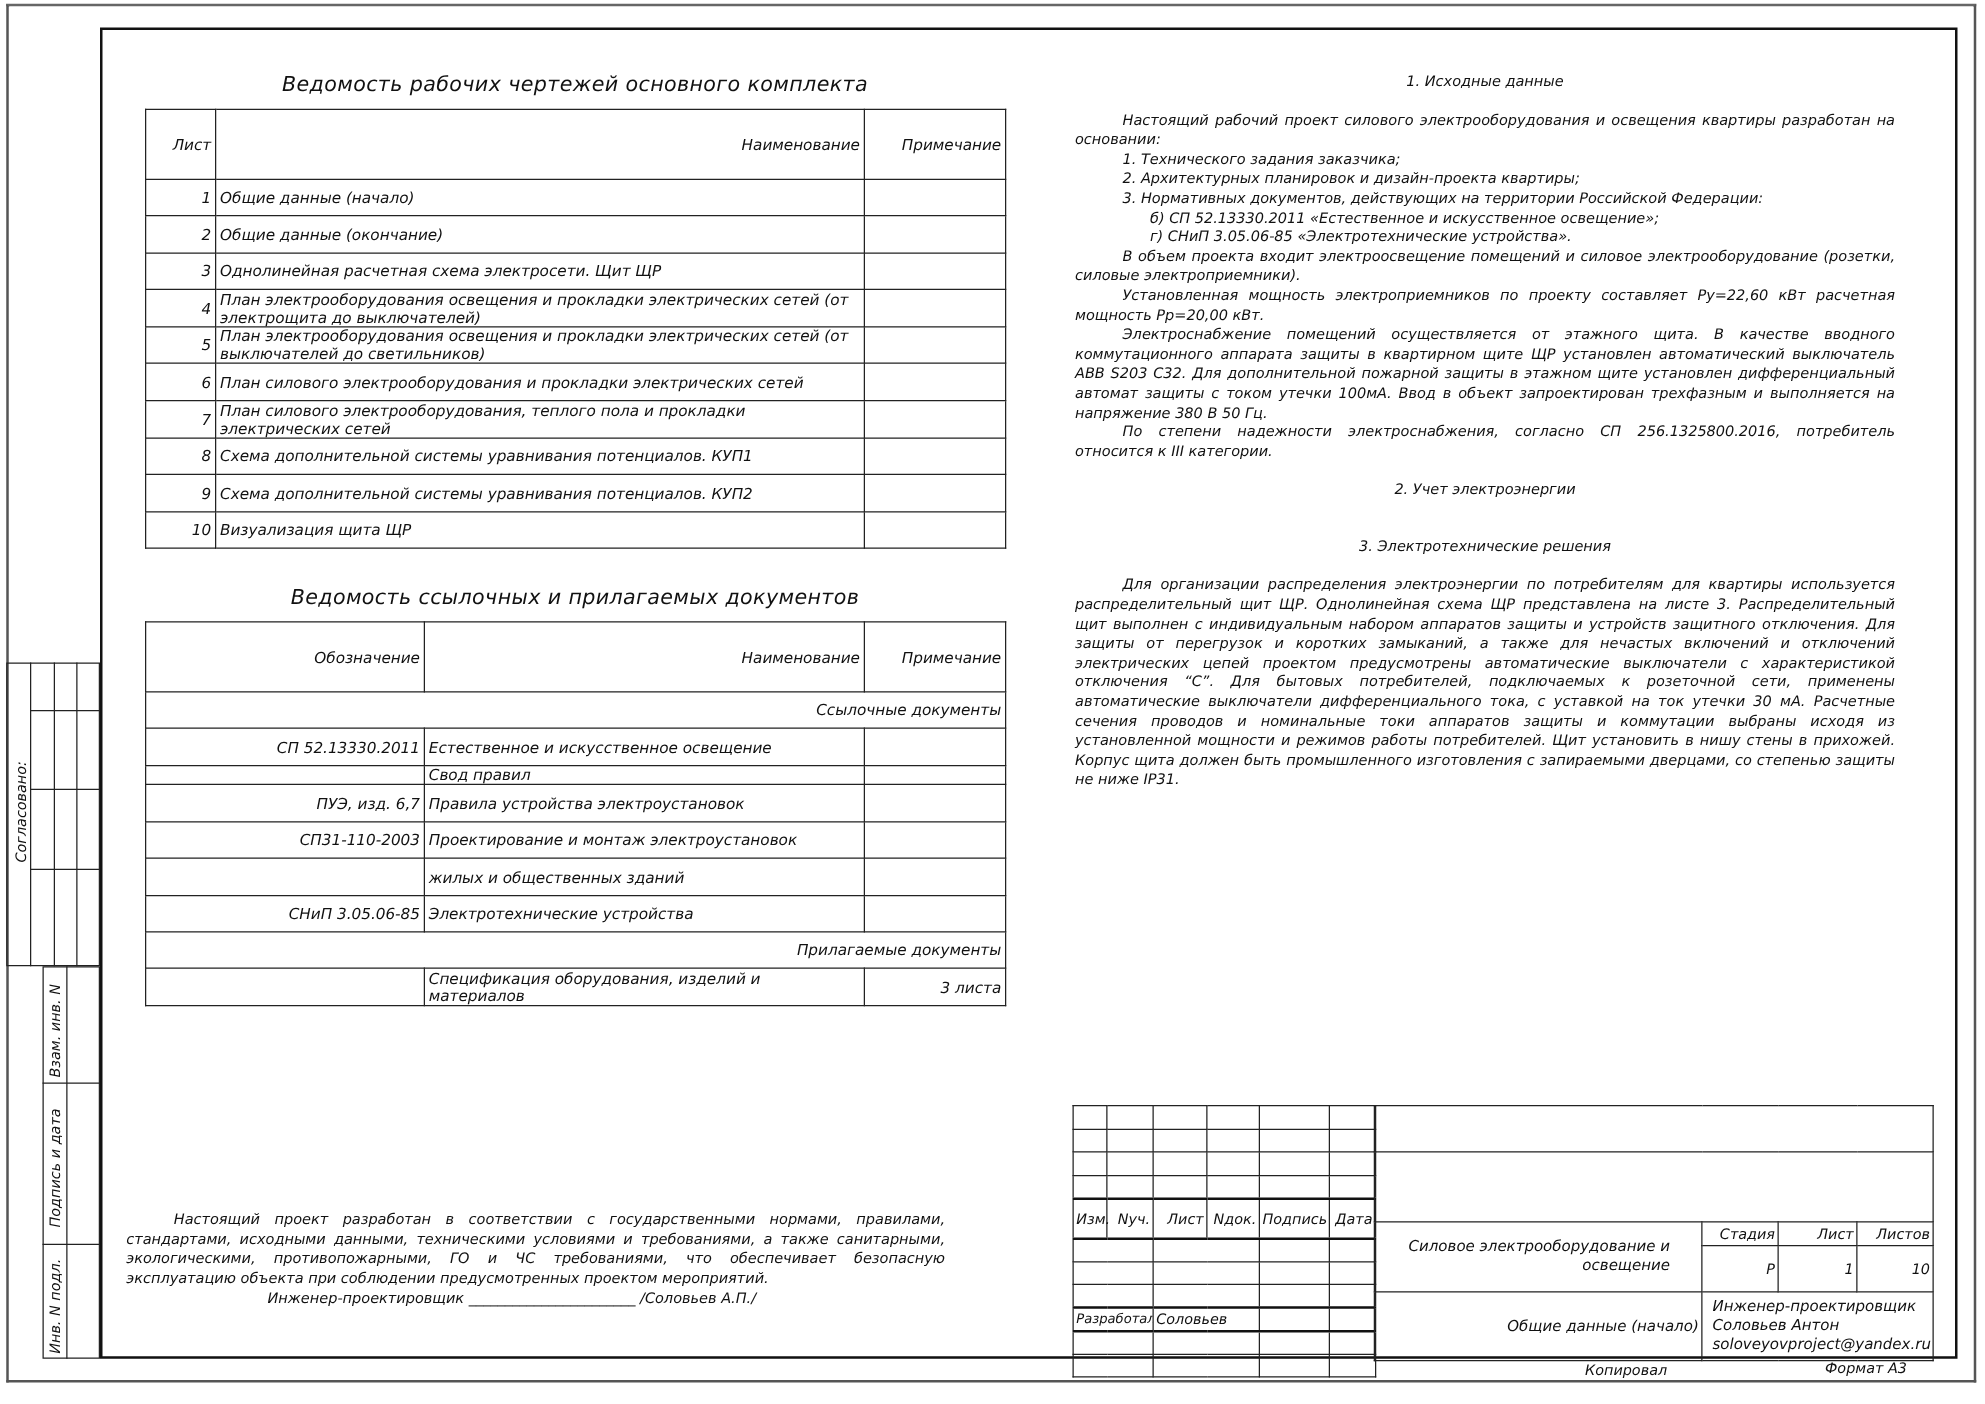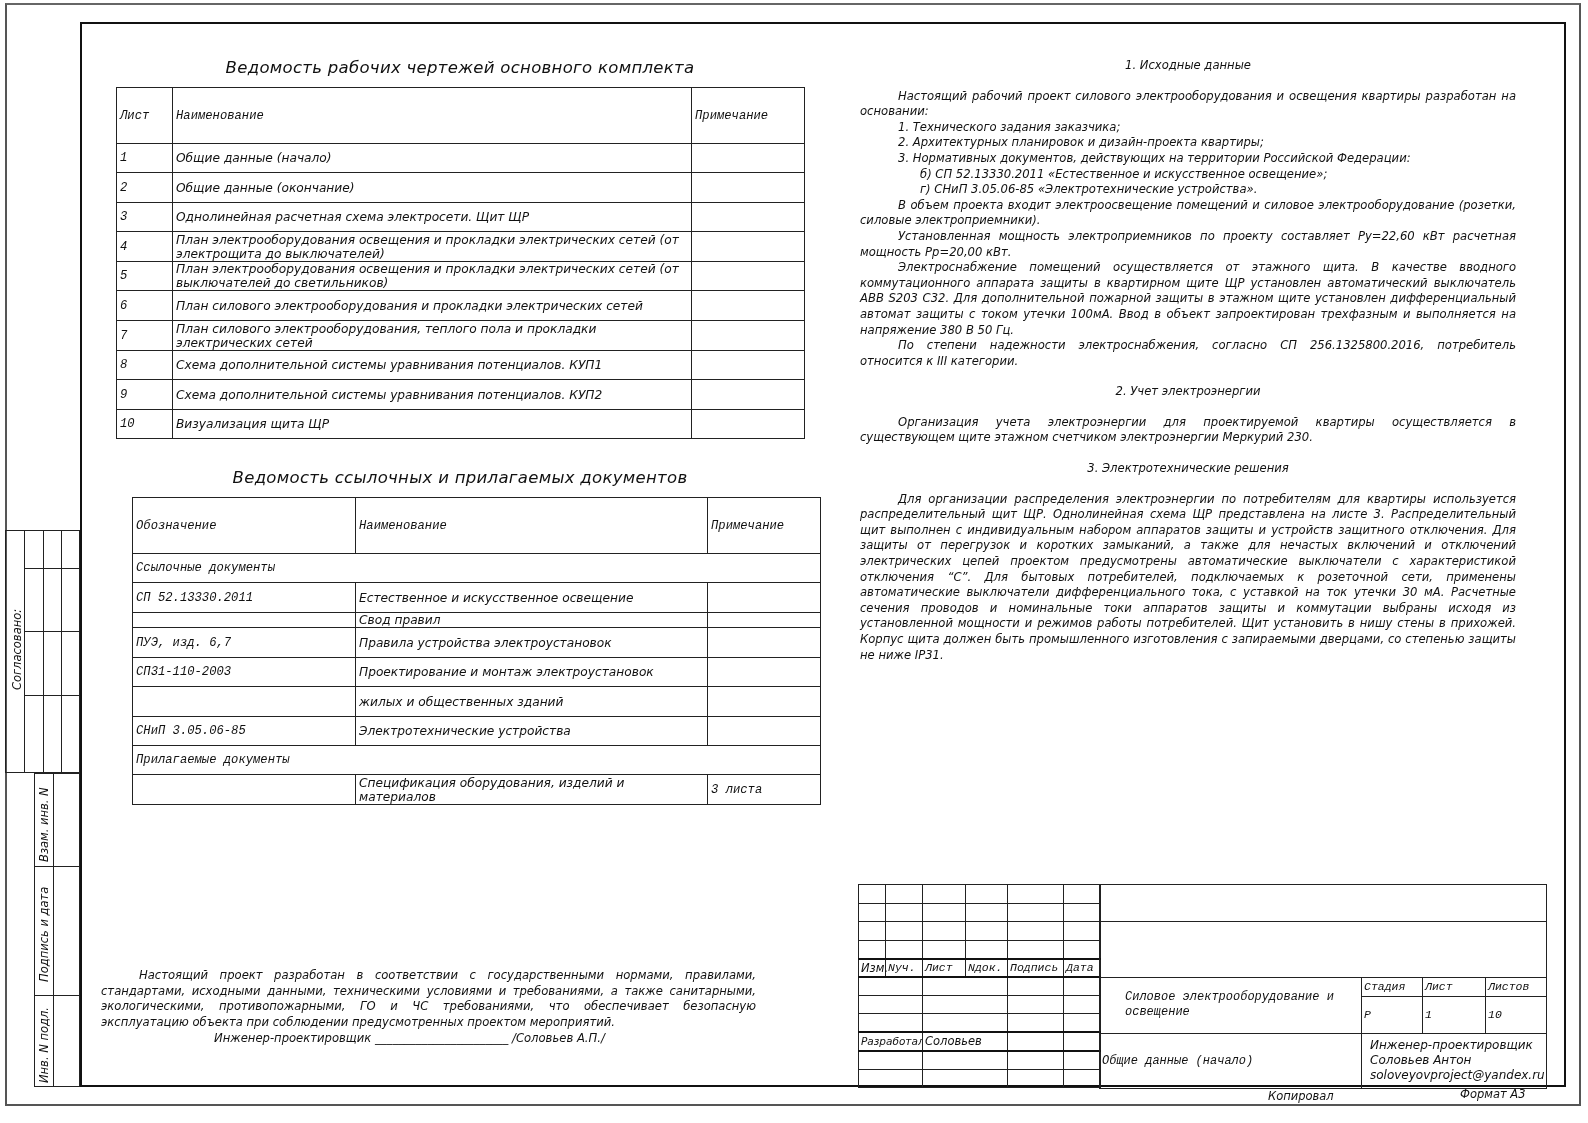--- a/index.html
+++ b/index.html
@@ -5,21 +5,21 @@
   html,body{margin:0;padding:0;background:#fff;}
   body{width:1588px;height:1123px;position:relative;overflow:hidden;
        font-family:"DejaVu Sans","Liberation Sans",sans-serif;color:#111;}
   .it{font-style:italic;}
   .abs{position:absolute;}
   .frame-outer{left:5px;top:3px;width:1576px;height:1103px;border:2px solid #555;border-top-color:#666;box-sizing:border-box;}
   .frame-inner{left:80px;top:22px;width:1486px;height:1065px;border:2px solid #111;box-sizing:border-box;}
   .title{font-style:italic;font-size:16.5px;text-align:center;letter-spacing:0.3px;}
   table.grid{border-collapse:collapse;position:absolute;table-layout:fixed;}
   table.grid td{border:1.4px solid #222;font-style:italic;font-size:12.2px;padding:0 3px;line-height:14px;vertical-align:middle;}
-  .c{text-align:left;font-family:Liberation Mono, monospace;}
+  .c{text-align:right;}
   .notes{font-style:italic;font-size:11.6px;line-height:15.6px;text-align:justify;}
   .notes p{margin:0;}
   .ind1{text-indent:38px;}
   .ind2{padding-left:38px;}
   .ind3{padding-left:60px;}
   .sec{text-align:center;margin:0;font-style:italic;}
   .side{position:absolute;border:1.4px solid #222;box-sizing:border-box;}
   .vtext{position:absolute;transform:rotate(-90deg);transform-origin:left top;font-style:italic;font-size:11.5px;white-space:nowrap;}
   .tb td{font-size:11.5px !important;padding:0 2px !important;}
   .thick{border-bottom:2.2px solid #111 !important;}
@@ -110,21 +110,21 @@
       </tr>
   <tr style="height:29px">
         <td class="c">10</td>
         <td>Визуализация щита ЩР</td>
         <td></td>
       </tr>
 </tbody>
   </table>
 
 <div class="abs title" style="left:116px;top:468px;width:688px;">Ведомость ссылочных и прилагаемых документов</div>
-<table class="grid" style="left:132px;top:497px;width:688px;">
+<table class="grid" style="left:116px;top:497px;width:688px;">
   <colgroup>
       <col style="width:223px">
       <col style="width:352px">
       <col style="width:113px">
     </colgroup>
   <tbody>
       <tr style="height:56px">
     <td class="c">Обозначение</td>
     <td class="c">Наименование</td>
     <td class="c">Примечание</td>
@@ -191,21 +191,20 @@
   <p class="ind2">3. Нормативных документов, действующих на территории Российской Федерации:</p>
   <p class="ind3">б) СП 52.13330.2011 «Естественное и искусственное освещение»;</p>
   <p class="ind3">г) СНиП 3.05.06-85 «Электротехнические устройства».</p>
   <p class="ind1">В объем проекта входит электроосвещение помещений и силовое электрооборудование (розетки, силовые электроприемники).</p>
   <p class="ind1">Установленная мощность электроприемников по проекту составляет Ру=22,60 кВт расчетная мощность Рр=20,00 кВт.</p>
   <p class="ind1">Электроснабжение помещений осуществляется от этажного щита. В качестве вводного коммутационного аппарата защиты в квартирном щите ЩР установлен автоматический выключатель ABB S203 C32. Для дополнительной пожарной защиты в этажном щите установлен дифференциальный автомат защиты с током утечки 100мА. Ввод в объект запроектирован трехфазным и выполняется на напряжение 380 В 50 Гц.</p>
   <p class="ind1">По степени надежности электроснабжения, согласно СП 256.1325800.2016, потребитель относится к III категории.</p>
   <p style="height:15px"></p>
   <p class="sec">2. Учет электроэнергии</p>
   <p style="height:15px"></p>
-  <p class="ind1">Организация учета электроэнергии для проектируемой квартиры осуществляется в существующем щите этажном счетчиком электроэнергии Меркурий 230.</p>
   <p style="height:15px"></p>
   <p class="sec">3. Электротехнические решения</p>
   <p style="height:15px"></p>
   <p class="ind1">Для организации распределения электроэнергии по потребителям для квартиры используется распределительный щит ЩР. Однолинейная схема ЩР представлена на листе 3. Распределительный щит выполнен с индивидуальным набором аппаратов защиты и устройств защитного отключения. Для защиты от перегрузок и коротких замыканий, а также для нечастых включений и отключений электрических цепей проектом предусмотрены автоматические выключатели с характеристикой отключения “С”. Для бытовых потребителей, подключаемых к розеточной сети, применены автоматические выключатели дифференциального тока, с уставкой на ток утечки 30 мА. Расчетные сечения проводов и номинальные токи аппаратов защиты и коммутации выбраны исходя из установленной мощности и режимов работы потребителей. Щит установить в нишу стены в прихожей. Корпус щита должен быть промышленного изготовления с запираемыми дверцами, со степенью защиты не ниже IP31.</p>
 </div>
 
 <table class="grid tb" style="left:858px;top:884px;width:242px;">
   <colgroup>
       <col style="width:27px">
       <col style="width:37px">
@@ -240,21 +239,21 @@
         <td></td>
       </tr>
   <tr style="height:18.5px">
         <td class="thick"></td>
         <td class="thick"></td>
         <td class="thick"></td>
         <td class="thick"></td>
         <td class="thick"></td>
         <td class="thick"></td>
       </tr>
-  <tr style="height:18px">
+  <tr style="height:32px">
     <td class="thick">Изм.</td>
     <td class="thick c">Nуч.</td>
     <td class="thick c">Лист</td>
     <td class="thick c">Nдок.</td>
     <td class="thick c">Подпись</td>
     <td class="thick c">Дата</td>
   </tr>
   <tr style="height:18.5px">
         <td colspan="2"></td>
         <td colspan="2"></td>

